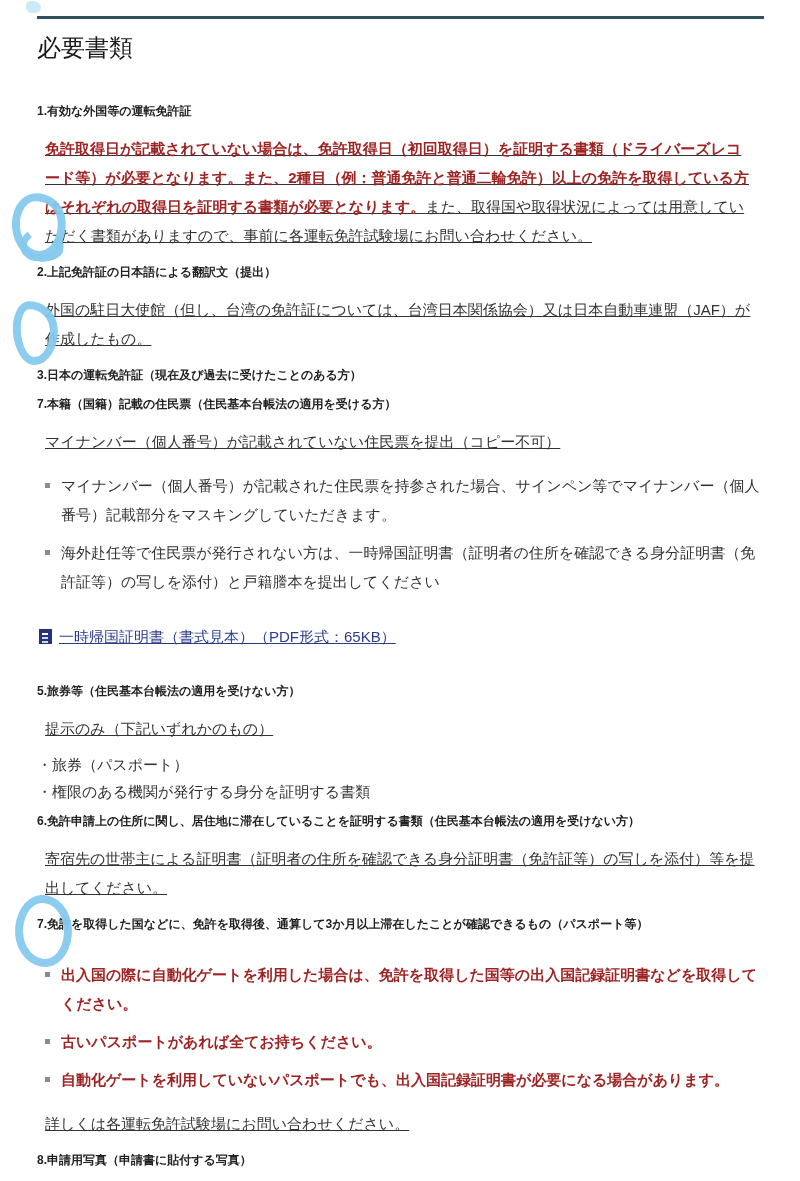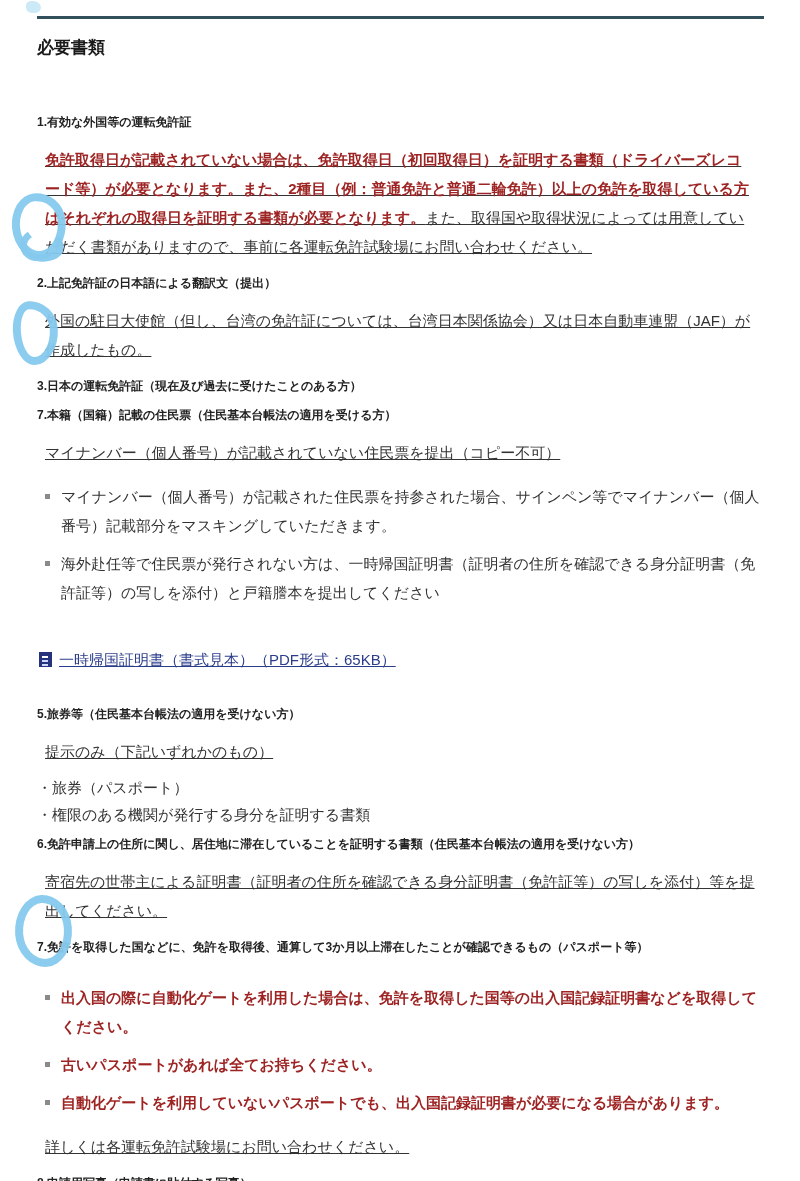--- a/index.html
+++ b/index.html
@@ -5,29 +5,29 @@
   * { margin:0; padding:0; box-sizing:border-box; }
   html,body { background:#ffffff; }
   body {
     width:800px; height:1181px; overflow:hidden; position:relative;
     font-family:"Liberation Sans","DejaVu Sans",sans-serif;
     color:#333333; font-size:15px; line-height:29px;
     -webkit-font-smoothing:antialiased;
   }
   .content { padding:6px 36px 0 37px; position:relative; }
   .top-rule { height:3px; background:#32505b; margin:10px 0 14px 0; }
-  h1.page-title { font-size:17px; font-weight:bold; color:#1a1a1a; line-height:30px; margin:14px 0 45px 0; }
+  h1.page-title { font-size:24px; font-weight:normal; color:#1a1a1a; line-height:30px; margin:14px 0 34px 0; }
   .sec-heading { font-weight:bold; color:#222; font-size:12px; line-height:29px; }
   p.body-text { margin:8px;text-decoration:underline; }
   .red { color:#9e2424; font-weight:bold; }
   ul.sq-list { list-style:none; margin:15px 0 15px 0; }
   ul.sq-list li { position:relative; padding-left:24px; margin:0 0 9px 0; }
   ul.sq-list li::before { content:""; position:absolute; left:8px; top:12px; width:5px; height:5px; background:#8a8a8a; }
   .plain-list div { line-height:27px; }
-  .pdf-row { margin:38px 0 26px 2px; display:flex; align-items:center; }
+  .pdf-row { margin:26px 0 26px 2px; display:flex; align-items:center; }
   a.pdf-link { color:#2b3d8a; text-decoration:underline; }
   .pdf-icon { display:inline-block; width:13px; height:15px; background:#24337c; border:1px solid #24337c; margin-right:7px; position:relative; flex:0 0 auto; }
   .pdf-icon::before { content:""; position:absolute; left:2px; top:3px; width:6px; height:2px; background:#ffffff; box-shadow:0 4px 0 #cfd6ff, 0 8px 0 #cfd6ff; }
   .note-text { margin-top:14px; }
   
   .annotation { position:absolute; border:8px solid #85c9ee; opacity:.95; pointer-events:none; }
   .ann-1 { left:12px; top:193px; width:54px; height:66px; border-radius:46% 54% 52% 48%/ 50% 44% 56% 50%; transform:rotate(-6deg); }
   .ann-1b { left:20px; top:228px; width:44px; height:34px; border-radius:50% 50% 60% 40%/ 55% 55% 45% 45%; border-width:7px; transform:rotate(8deg); border-top-color:transparent; }
   .ann-2 { left:13px; top:301px; width:45px; height:64px; border-radius:38% 62% 55% 45%/ 45% 45% 55% 55%; transform:rotate(-3deg); }
   .ann-3 { left:15px; top:895px; width:57px; height:72px; border-radius:50% 50% 48% 52%/ 52% 48% 52% 48%; transform:rotate(-4deg); }

